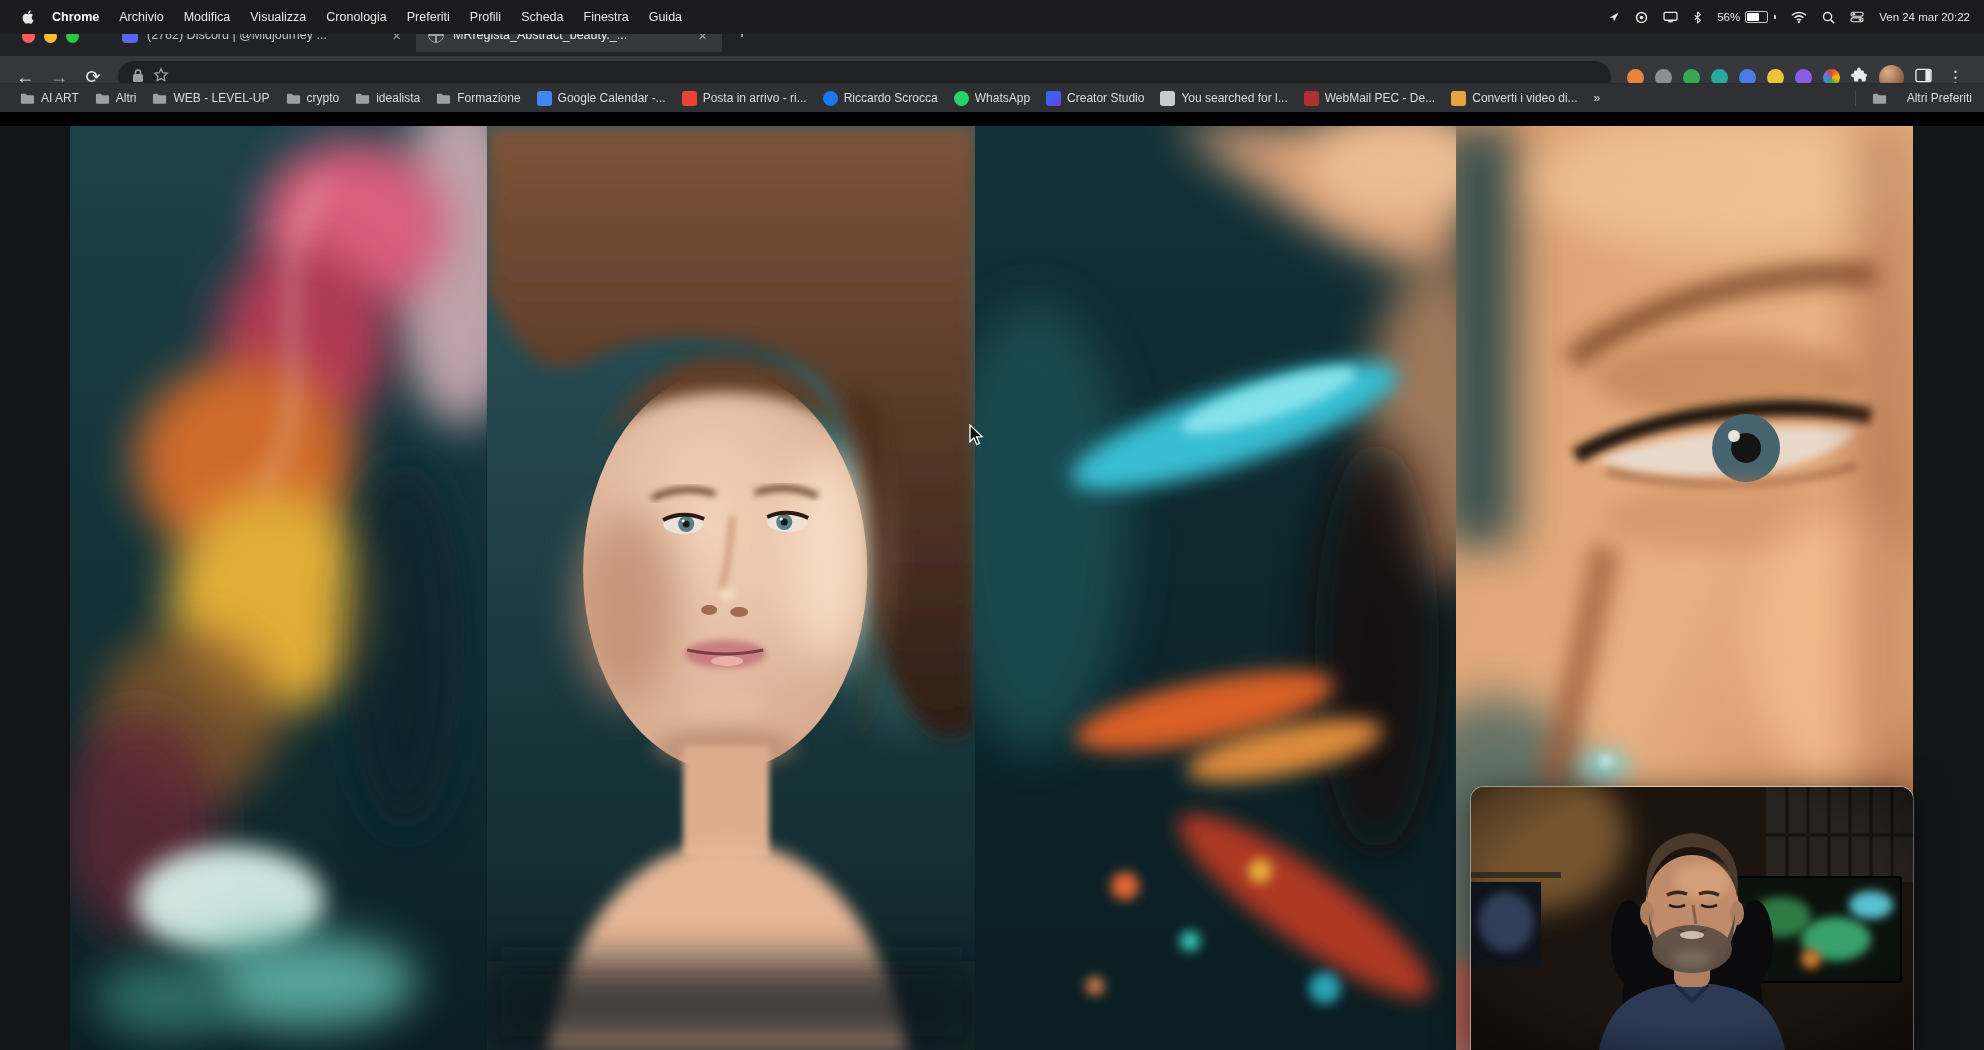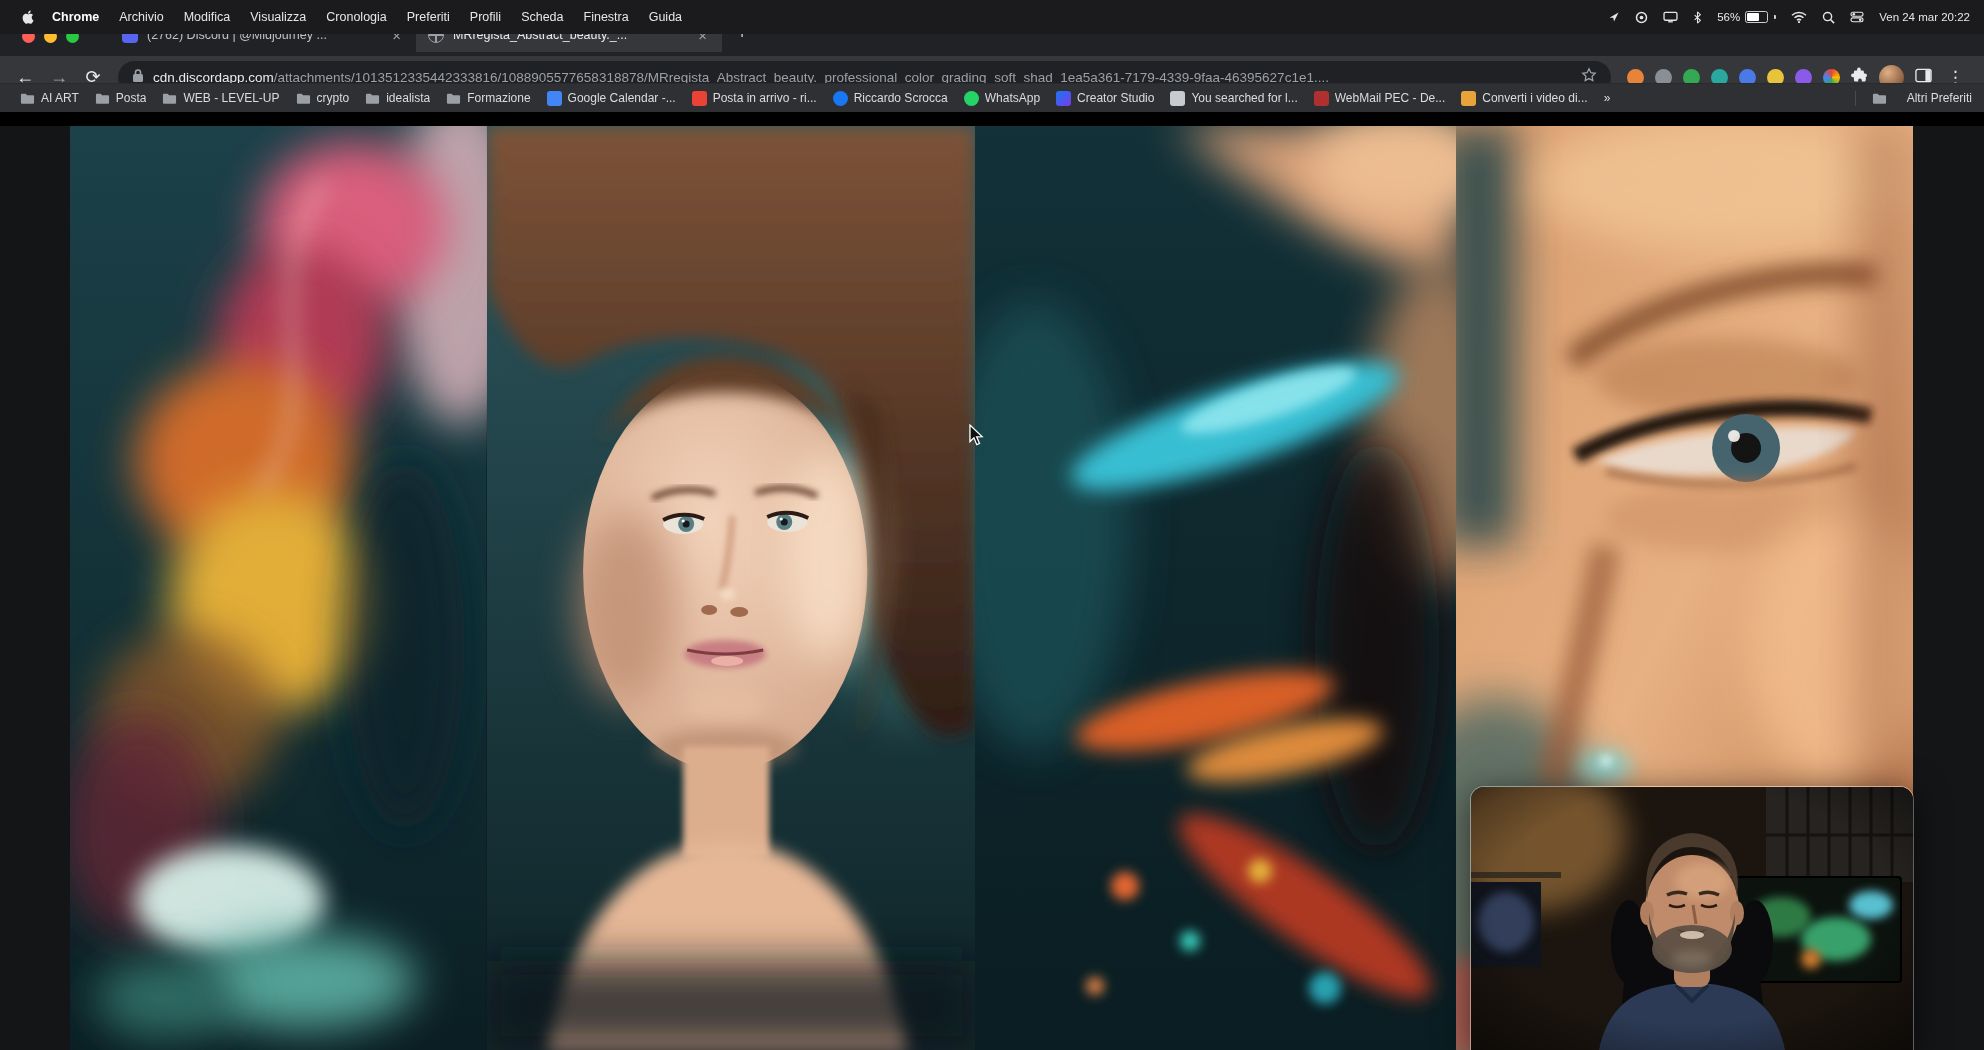--- a/index.html
+++ b/index.html
@@ -174,21 +174,20 @@
   <span class="nav-btn">←</span>
   <span class="nav-btn dim">→</span>
   <span class="nav-btn">⟳</span>
   <div class="omnibox">
     <span>
       <svg width="12" height="15" viewBox="0 0 12 15">
           <rect x="1" y="6" width="10" height="8" rx="1.5" fill="#9aa0a6"></rect>
           <path d="M3.5 6 V4.5 a2.5 2.5 0 0 1 5 0 V6" stroke="#9aa0a6" stroke-width="1.6" fill="none"></path>
         </svg>
     </span>
-    <span class="url"><span class="domain">cdn.discordapp.com</span><span>/attachments/1013512335442333816/1088905577658318878/MRregista_Abstract_beauty._professional_color_grading_soft_shad_1ea5a361-7179-4339-9faa-46395627c1e1....</span></span>
     <span>
       <svg width="16" height="16" viewBox="0 0 16 16">
           <path d="M8 1.8 l1.9 3.9 4.3.6 -3.1 3 .7 4.3 L8 11.6 4.2 13.6 4.9 9.3 1.8 6.3 6.1 5.7 Z" fill="none" stroke="#9aa0a6" stroke-width="1.3"></path>
         </svg>
     </span>
   </div>
   <div class="ext-row">
     <span class="ext-dot" style="background:#e8833a"></span>
     <span class="ext-dot" style="background:#8a8f95"></span>
     <span class="ext-dot" style="background:#34a853"></span>
@@ -218,21 +217,21 @@
     <span class="bm">
       <svg class="bicon" viewBox="0 0 16 13">
           <path d="M1 2.5Q1 1.4 2.1 1.4H6L7.6 3H13.9Q15 3 15 4.1V10.9Q15 12 13.9 12H2.1Q1 12 1 10.9Z" fill="#9aa0a6"></path>
         </svg>
       <span class="bm-label">AI ART</span>
     </span>
     <span class="bm">
       <svg class="bicon" viewBox="0 0 16 13">
           <path d="M1 2.5Q1 1.4 2.1 1.4H6L7.6 3H13.9Q15 3 15 4.1V10.9Q15 12 13.9 12H2.1Q1 12 1 10.9Z" fill="#9aa0a6"></path>
         </svg>
-      <span class="bm-label">Posta</span>
+      <span class="bm-label">Altri</span>
     </span>
     <span class="bm">
       <svg class="bicon" viewBox="0 0 16 13">
           <path d="M1 2.5Q1 1.4 2.1 1.4H6L7.6 3H13.9Q15 3 15 4.1V10.9Q15 12 13.9 12H2.1Q1 12 1 10.9Z" fill="#9aa0a6"></path>
         </svg>
       <span class="bm-label">WEB - LEVEL-UP</span>
     </span>
     <span class="bm">
       <svg class="bicon" viewBox="0 0 16 13">
           <path d="M1 2.5Q1 1.4 2.1 1.4H6L7.6 3H13.9Q15 3 15 4.1V10.9Q15 12 13.9 12H2.1Q1 12 1 10.9Z" fill="#9aa0a6"></path>

